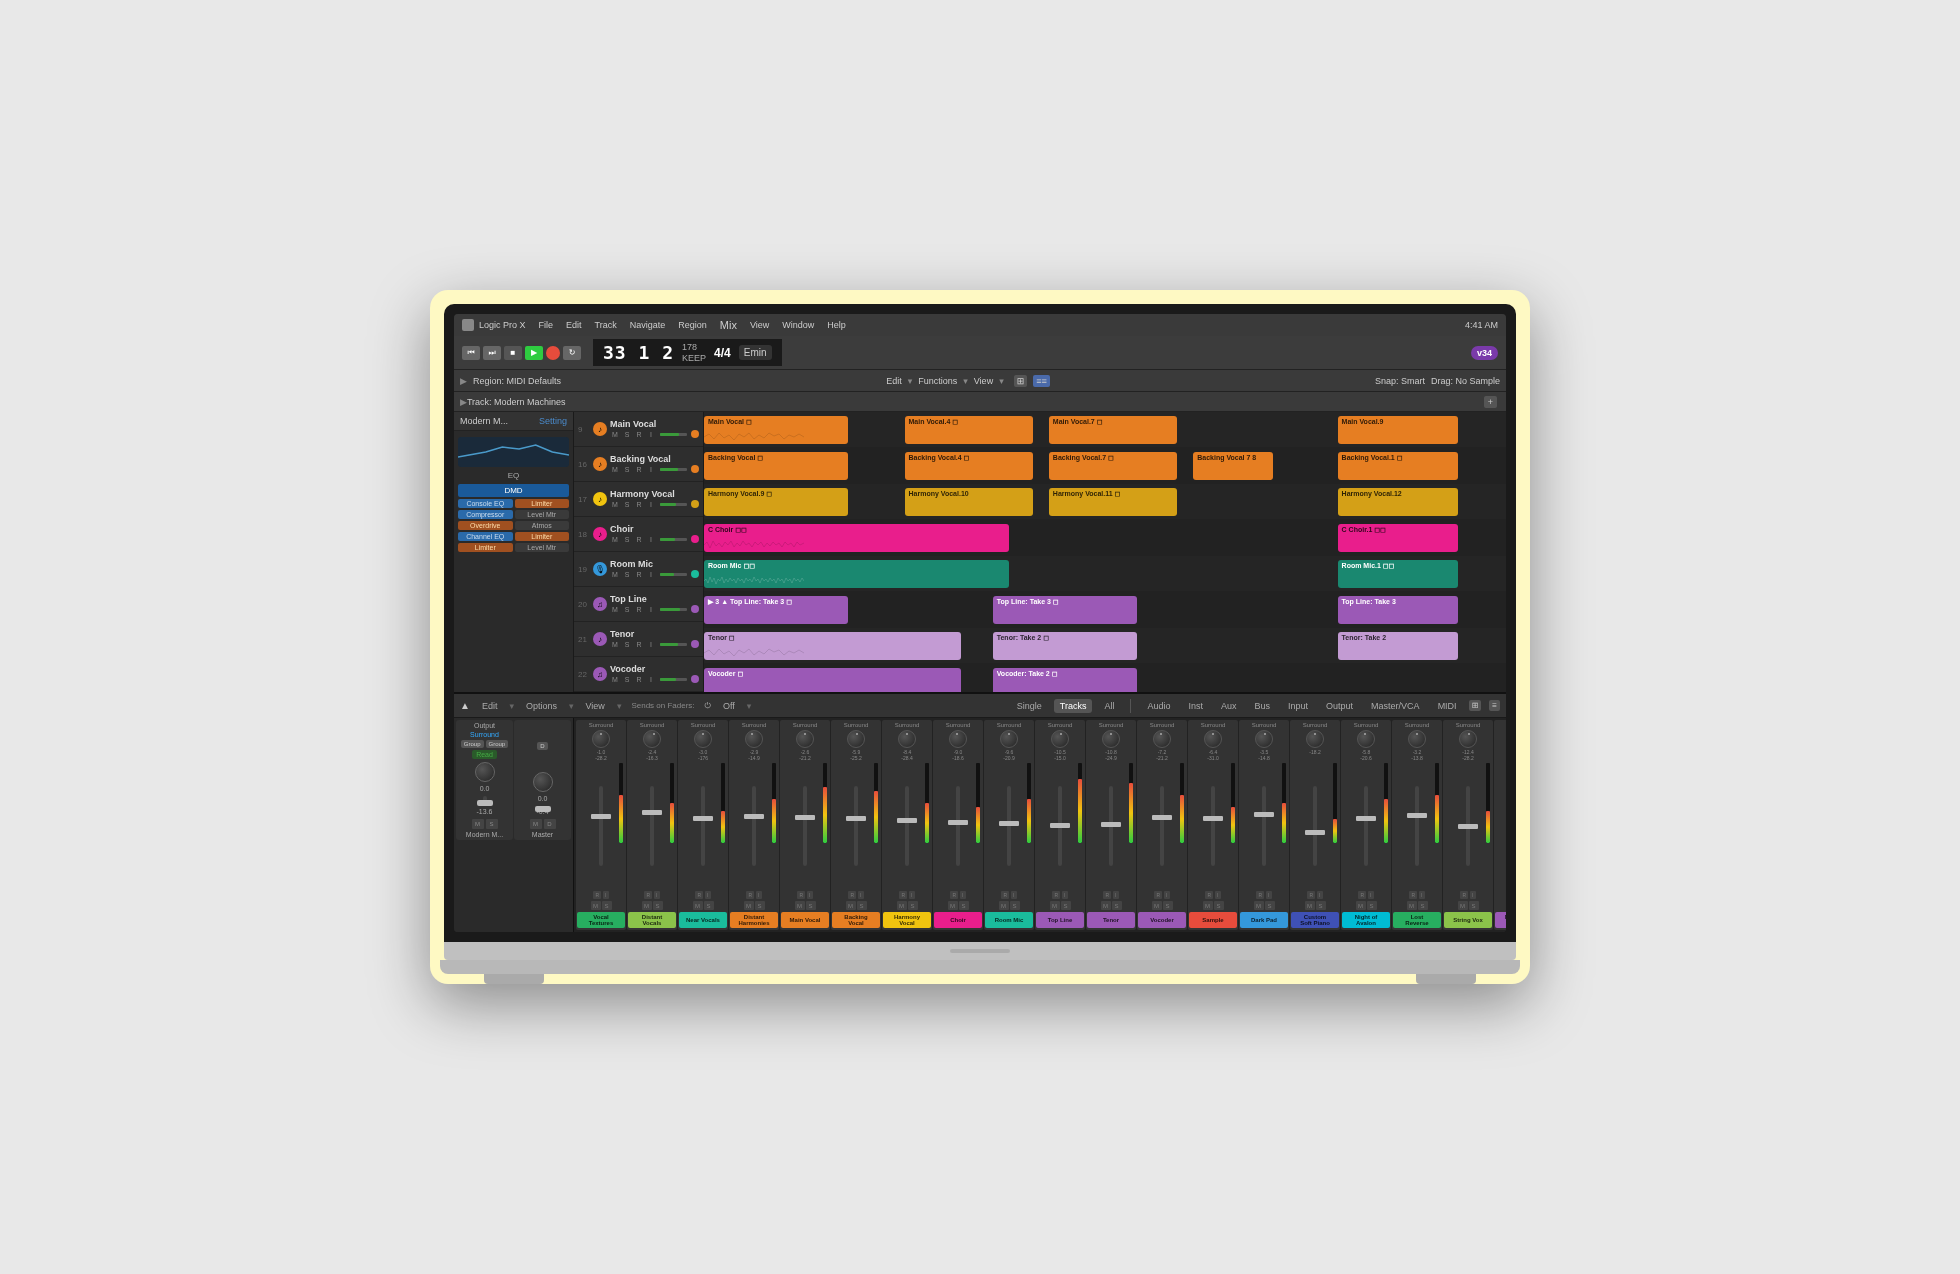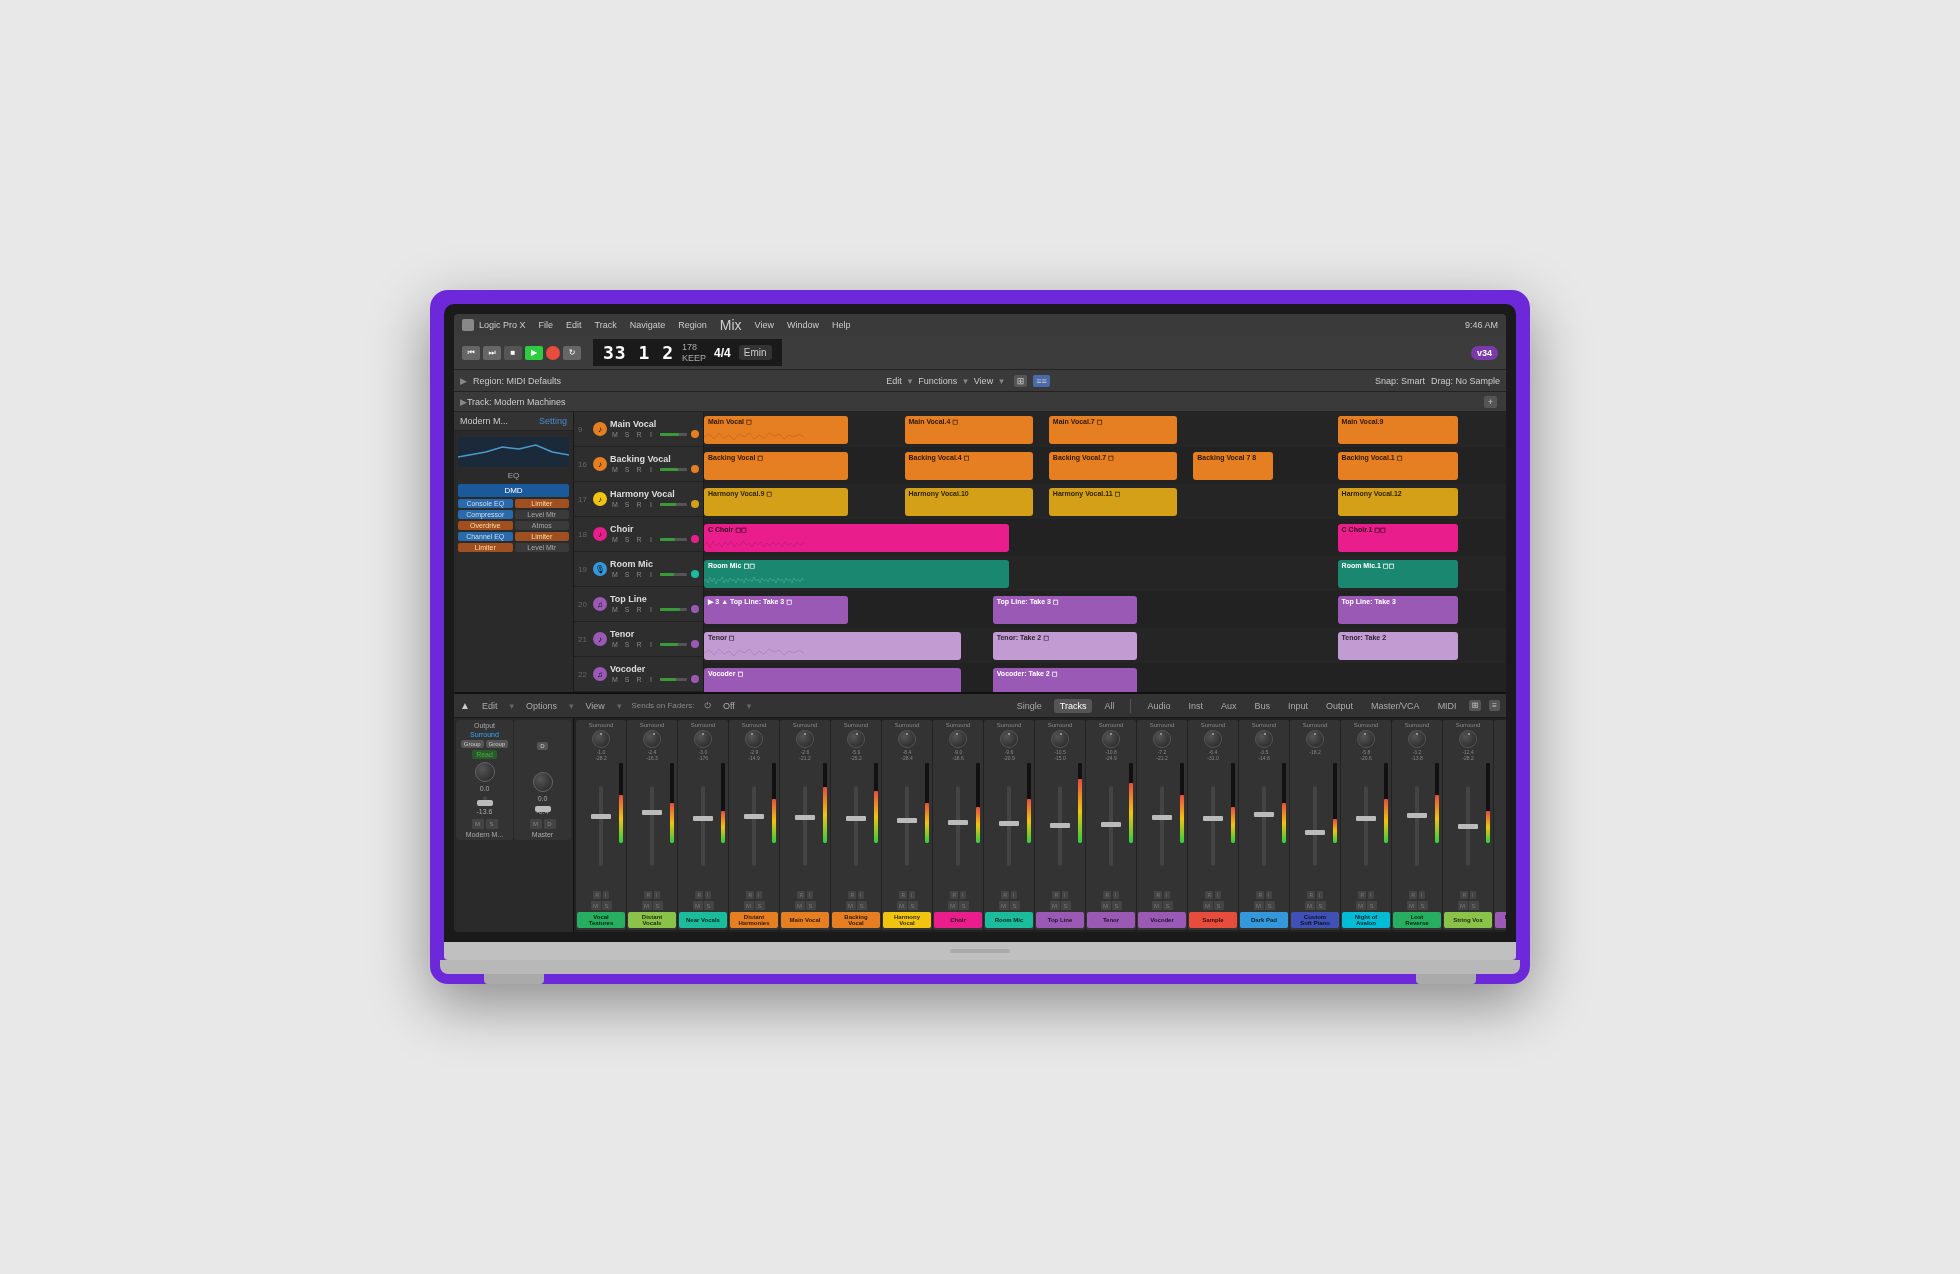--- a/index.html
+++ b/index.html
@@ -7,21 +7,21 @@
       background: #e8e8e8;
       display: flex;
       justify-content: center;
       align-items: center;
       min-height: 100vh;
       font-family: -apple-system, BlinkMacSystemFont, 'SF Pro', sans-serif;
     }
 
     .macbook-outer {
       width: 1100px;
-      background: #6d28d9;
+      background: #fef9c3;
       border-radius: 18px;
       padding: 14px 14px 0 14px;
       box-shadow: 0 20px 60px rgba(0,0,0,0.4);
     }
 
     .screen-bezel {
       background: #1a1a1a;
       border-radius: 10px 10px 0 0;
       padding: 10px;
     }
@@ -629,28 +629,28 @@
 
       <div class="menu-bar">
         <div class="menu-bar-left">
           <div class="menu-bar-icon"></div>
           <span style="font-size:9px;color:#ccc">Logic Pro X</span>
           <span style="font-size:9px;color:#ccc;margin-left:8px">File</span>
           <span style="font-size:9px;color:#ccc;margin-left:8px">Edit</span>
           <span style="font-size:9px;color:#ccc;margin-left:8px">Track</span>
           <span style="font-size:9px;color:#ccc;margin-left:8px">Navigate</span>
           <span style="font-size:9px;color:#ccc;margin-left:8px">Region</span>
-          <span style="font-size:14px;color:#ccc;margin-left:8px">Mix</span>
+          <span style="font-size:11px;color:#ccc;margin-left:8px">Mix</span>
           <span style="font-size:9px;color:#ccc;margin-left:8px">View</span>
           <span style="font-size:9px;color:#ccc;margin-left:8px">Window</span>
           <span style="font-size:9px;color:#ccc;margin-left:8px">Help</span>
         </div>
         <div style="flex:1"></div>
         <div style="font-size:9px;color:#ccc;display:flex;gap:8px;align-items:center">
-          <span>9:46 AM</span>
+          <span>4:41 AM</span>
         </div>
       </div>
 
       <div class="toolbar">
         <div style="display:flex;gap:3px;align-items:center">
           <div class="transport-btn">⏮</div>
           <div class="transport-btn">⏭</div>
           <div class="transport-btn" style="background:#555">■</div>
           <div class="transport-btn play-btn">▶</div>
           <div class="record-btn"></div>

